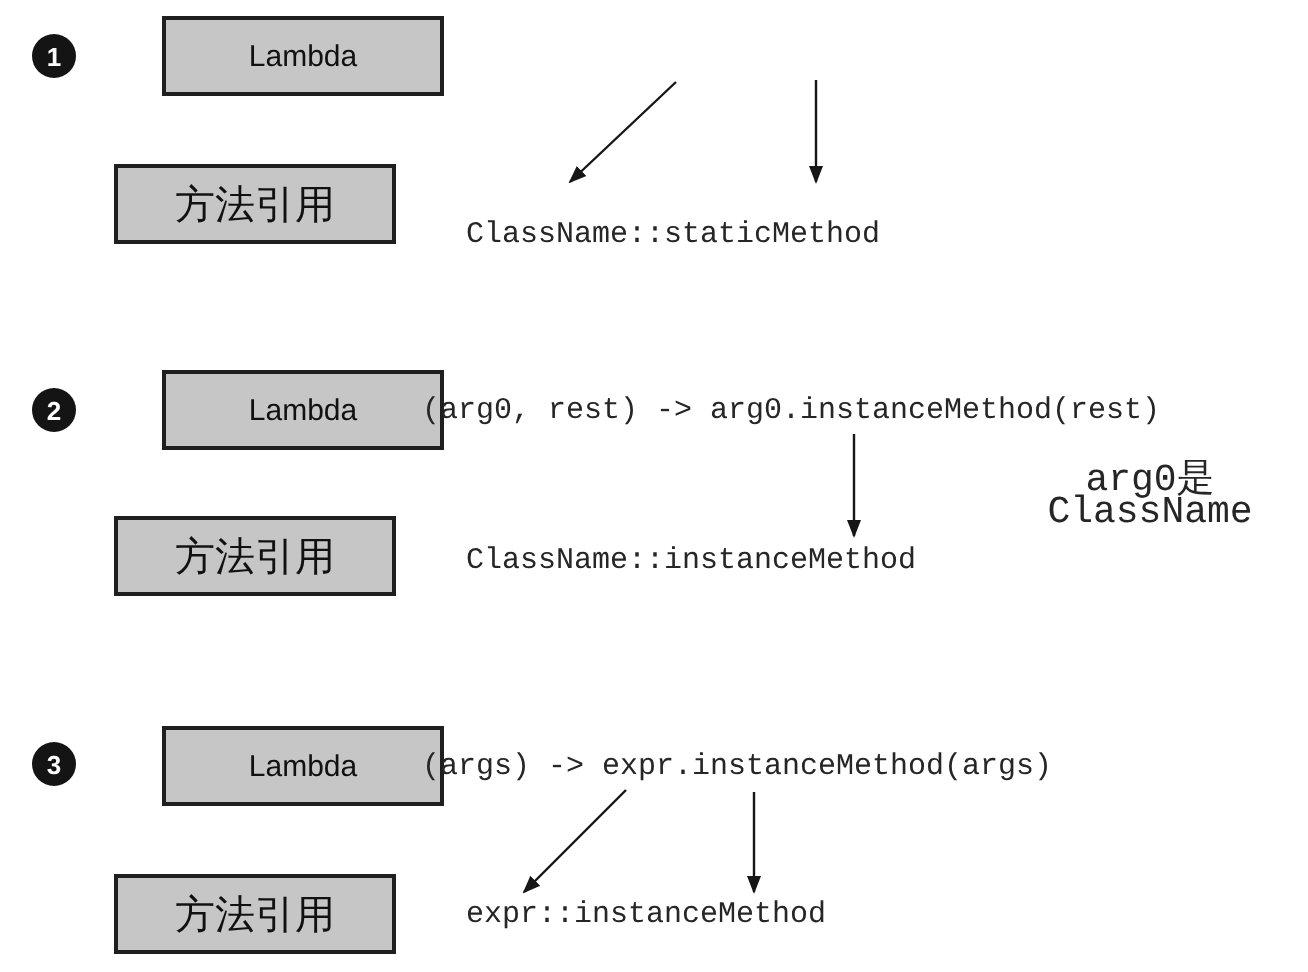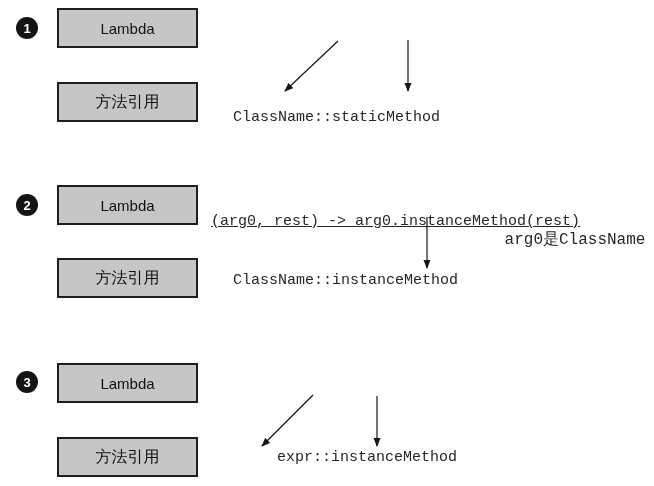--- a/index.html
+++ b/index.html
@@ -39,52 +39,52 @@
     width: 141px;
     height: 40px;
     background: #c6c6c6;
     border: 2px solid #1f1f1f;
     box-sizing: border-box;
     display: flex;
     align-items: center;
     justify-content: center;
     color: #111111;
   }
-  .box.latin { font-size: 15px; }
-  .box.cjk   { font-size: 16px; }
+  .box.latin { font-size: 15px; margin-left: 24px; }
+  .box.cjk   { font-size: 20px; }
   .box.r1-lambda { top: 8px; }
   .box.r1-mref   { top: 82px; }
   .box.r2-lambda { top: 185px; }
   .box.r2-mref   { top: 258px; }
   .box.r3-lambda { top: 363px; }
   .box.r3-mref   { top: 437px; }
 
   .code {
     position: absolute;
     font-family: "Liberation Mono", "DejaVu Sans Mono", monospace;
     font-size: 15px;
     line-height: 16px;
     white-space: pre;
     color: #262626;
   }
   .code.r1-lambda { left: 211px; top: 21px; }
   .code.r1-mref   { left: 233px; top: 110px; }
-  .code.r2-lambda { left: 211px; top: 214px; text-decoration: underline; }
+  .code.r2-lambda { left: 211px; top: 198px; }
   .code.r2-mref   { left: 233px; top: 273px; text-align: center; }
   .code.r3-lambda { left: 211px; top: 376px; }
-  .code.r3-mref   { left: 233px; top: 450px; margin-left: 44px; }
+  .code.r3-mref   { left: 233px; top: 450px; }
 
   .annotation {
     position: absolute;
     left: 500px;
     top: 232px;
     width: 150px;
     text-align: center;
     font-family: "Liberation Mono", "DejaVu Sans Mono", monospace;
-    font-size: 16px;
+    font-size: 19px;
     line-height: 16px;
     color: #262626;
   }
 
   svg.arrows {
     position: absolute;
     left: 0;
     top: 0;
     pointer-events: none;
   }
@@ -118,20 +118,21 @@
   <div class="code r2-mref">ClassName::instanceMethod</div>
 
   <div class="annotation">
     <div>arg0是ClassName</div>
   </div>
 
   <div class="badge b3">3</div>
   <div class="box latin r3-lambda">
     <span>Lambda</span>
   </div>
+  <div class="code r3-lambda">(args) -&gt; expr.instanceMethod(args)</div>
   <div class="box cjk r3-mref">
     <span>方法引用</span>
   </div>
   <div class="code r3-mref">expr::instanceMethod</div>
 
   <svg class="arrows" width="654" height="486" viewBox="0 0 654 486">
     <defs>
       <marker id="ah" markerWidth="9" markerHeight="8" refX="8" refY="4" orient="auto" markerUnits="userSpaceOnUse">
         <path d="M0,0.5 L9,4 L0,7.5 z" fill="#161616"></path>
       </marker>

